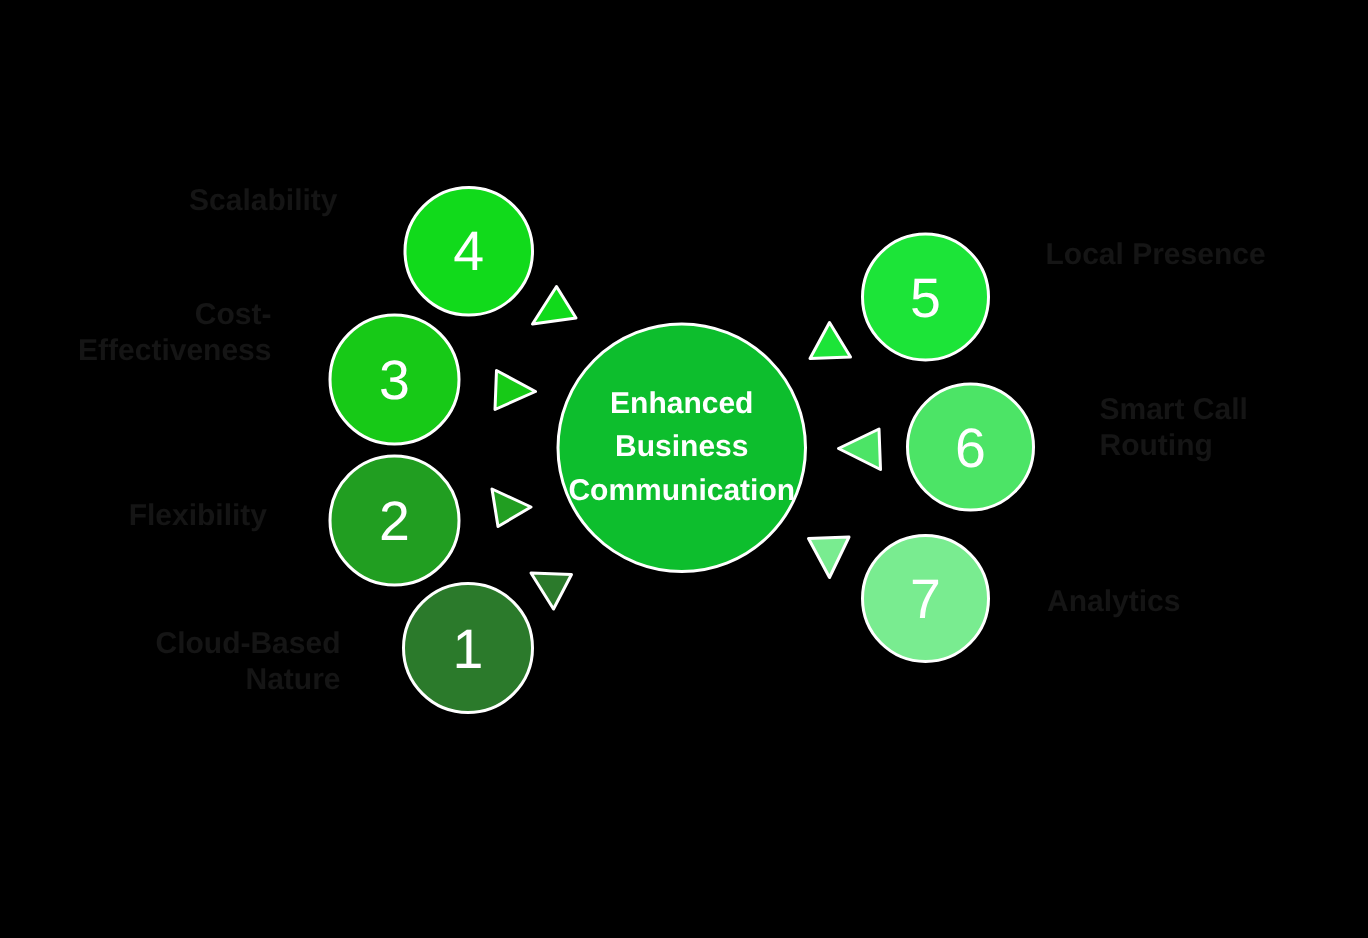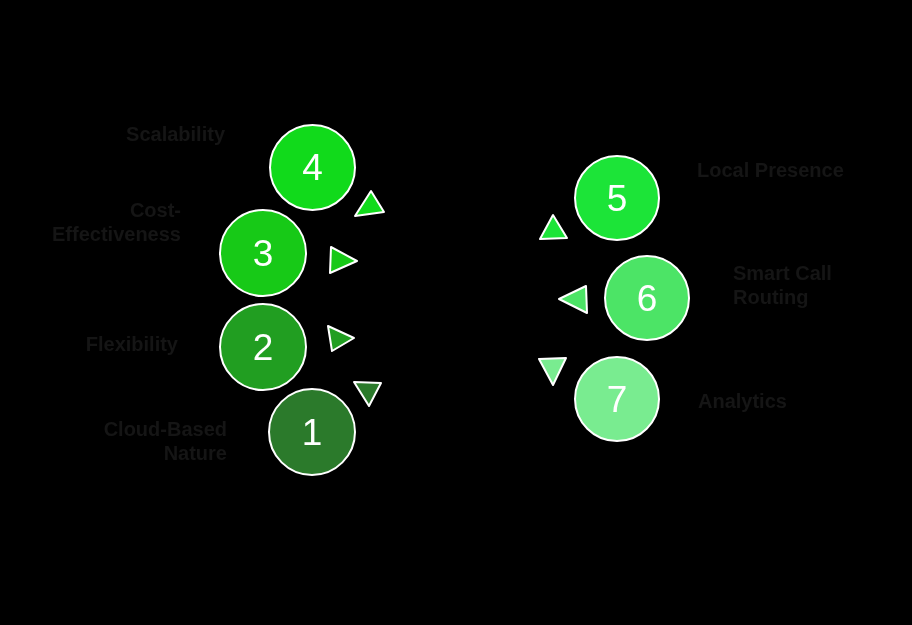--- a/index.html
+++ b/index.html
@@ -73,20 +73,25 @@
   <div class="circle c5">
     <span class="num">5</span>
   </div>
   <div class="circle c6">
     <span class="num">6</span>
   </div>
   <div class="circle c7">
     <span class="num">7</span>
   </div>
 
+  <div class="circle center-circle">
+    <span class="center-text">Enhanced
+Business
+Communication</span>
+  </div>
 
   <svg class="arrows" width="912" height="625" viewBox="0 0 912 625" xmlns="http://www.w3.org/2000/svg">
     <polygon points="355,216 384,212 371,191" stroke="#ffffff" stroke-width="2" stroke-linejoin="round" fill="#11da1b"></polygon>
     <polygon points="331,247 330,273 357,261" stroke="#ffffff" stroke-width="2" stroke-linejoin="round" fill="#17c917"></polygon>
     <polygon points="328,326 332,351 354,338" stroke="#ffffff" stroke-width="2" stroke-linejoin="round" fill="#219e21"></polygon>
     <polygon points="354,382 381,383 369,406" stroke="#ffffff" stroke-width="2" stroke-linejoin="round" fill="#2b7a2b"></polygon>
     <polygon points="540,239 567,238 553,215" stroke="#ffffff" stroke-width="2" stroke-linejoin="round" fill="#1ce438"></polygon>
     <polygon points="586,286 587,313 559,299" stroke="#ffffff" stroke-width="2" stroke-linejoin="round" fill="#4ce466"></polygon>
     <polygon points="539,359 566,358 553,385" stroke="#ffffff" stroke-width="2" stroke-linejoin="round" fill="#79ec90"></polygon>
   </svg>

